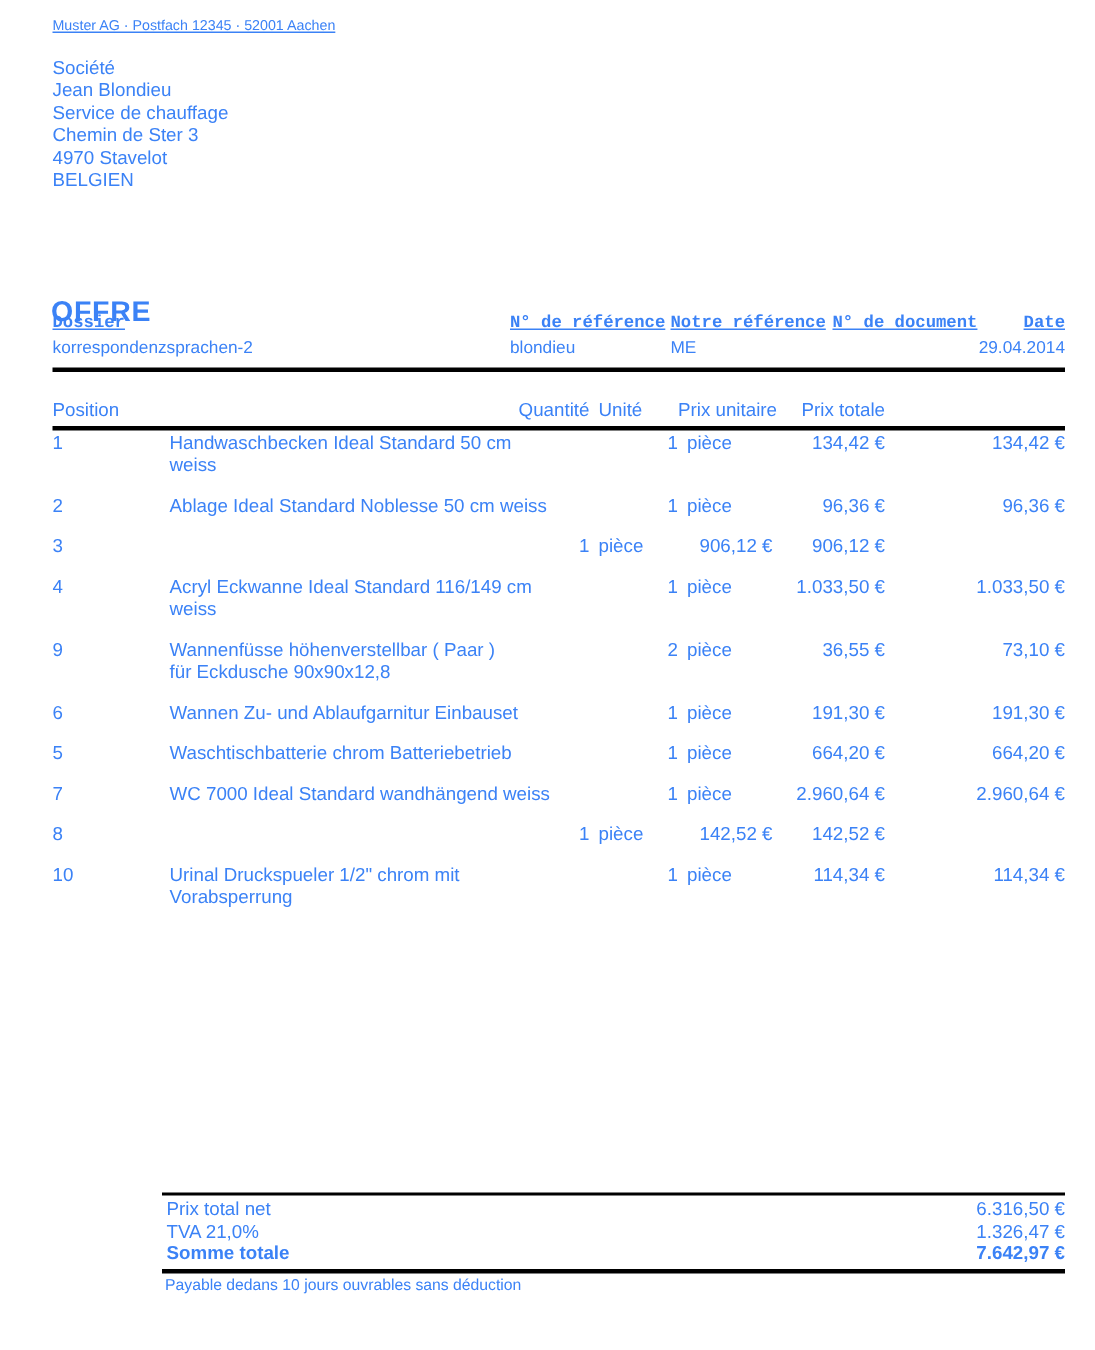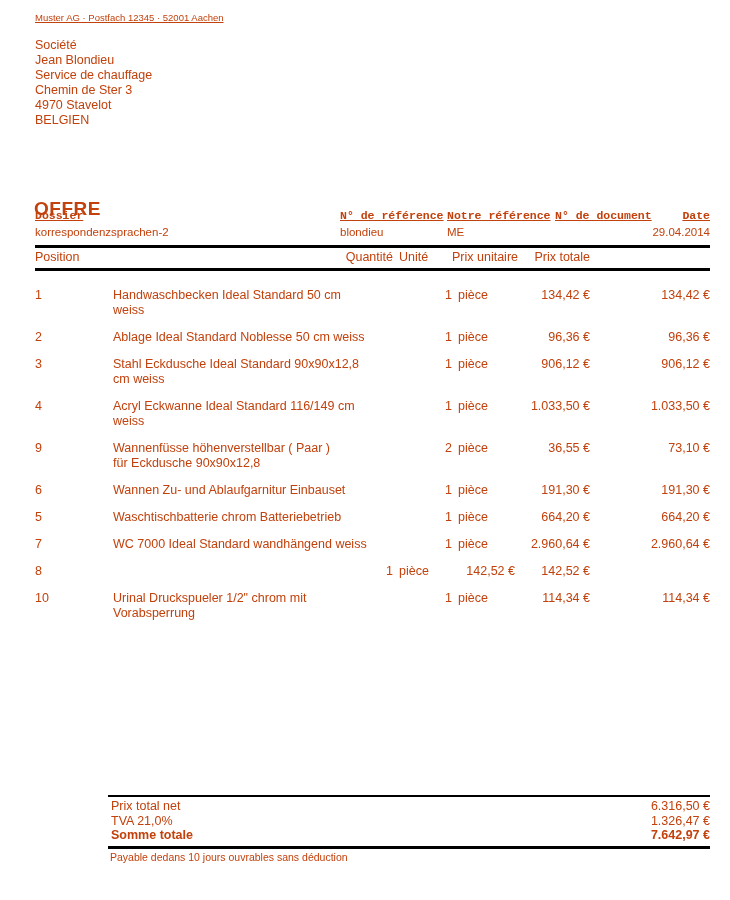--- a/index.html
+++ b/index.html
@@ -2,21 +2,21 @@
 <html><head>
 <meta charset="utf-8">
 <style>
   * { margin:0; padding:0; box-sizing:border-box; }
   html,body { background:#fff; }
   .page {
     position:relative;
     width:716px; height:900px;
     background:#ffffff;
     font-family:"Liberation Sans", sans-serif;
-    color:#c2410c;
+    color:#3b82f6;
     overflow:hidden;
   }
   
   .sender {
     position:absolute; left:35px; top:12px;
     font-size:9.5px; text-decoration:underline;
     white-space:nowrap;
   }
   
   .recipient {
@@ -45,21 +45,21 @@
   .m-date    { position:absolute; right:0; text-align:right; }
   
   .grid6 {
     display:grid;
     grid-template-columns:78px 280px 59px 63px 75px 120px;
     width:675px;
   }
   .thead {
     position:absolute; left:35px; top:245px;
     font-size:12.5px;
-    padding-top:5px; padding-bottom:4px;
+    padding-top:21px; padding-bottom:4px;
     border-bottom:3px solid #000;
   }
   .tbody {
     position:absolute; left:35px; top:288px;
     font-size:12.5px;
   }
   .row { margin-bottom:12px; line-height:15px; }
   .c.qty, .c.pu, .c.pt { text-align:right; white-space:nowrap; }
   .c.unit { padding-left:6px; white-space:nowrap; }
   .c.txt div { white-space:nowrap; }
@@ -143,24 +143,20 @@
         <div></div>
       </div>
       <div class="c qty">1</div>
       <div class="c unit">pièce</div>
       <div class="c pu">96,36 €</div>
       <div class="c pt">96,36 €</div>
     </div>
 
     <div class="row grid6">
       <div class="c pos">3</div>
-      <div class="c txt">
-        <div>Stahl Eckdusche Ideal Standard 90x90x12,8</div>
-        <div>cm weiss</div>
-      </div>
       <div class="c qty">1</div>
       <div class="c unit">pièce</div>
       <div class="c pu">906,12 €</div>
       <div class="c pt">906,12 €</div>
     </div>
 
     <div class="row grid6">
       <div class="c pos">4</div>
       <div class="c txt">
         <div>Acryl Eckwanne Ideal Standard 116/149 cm</div>

